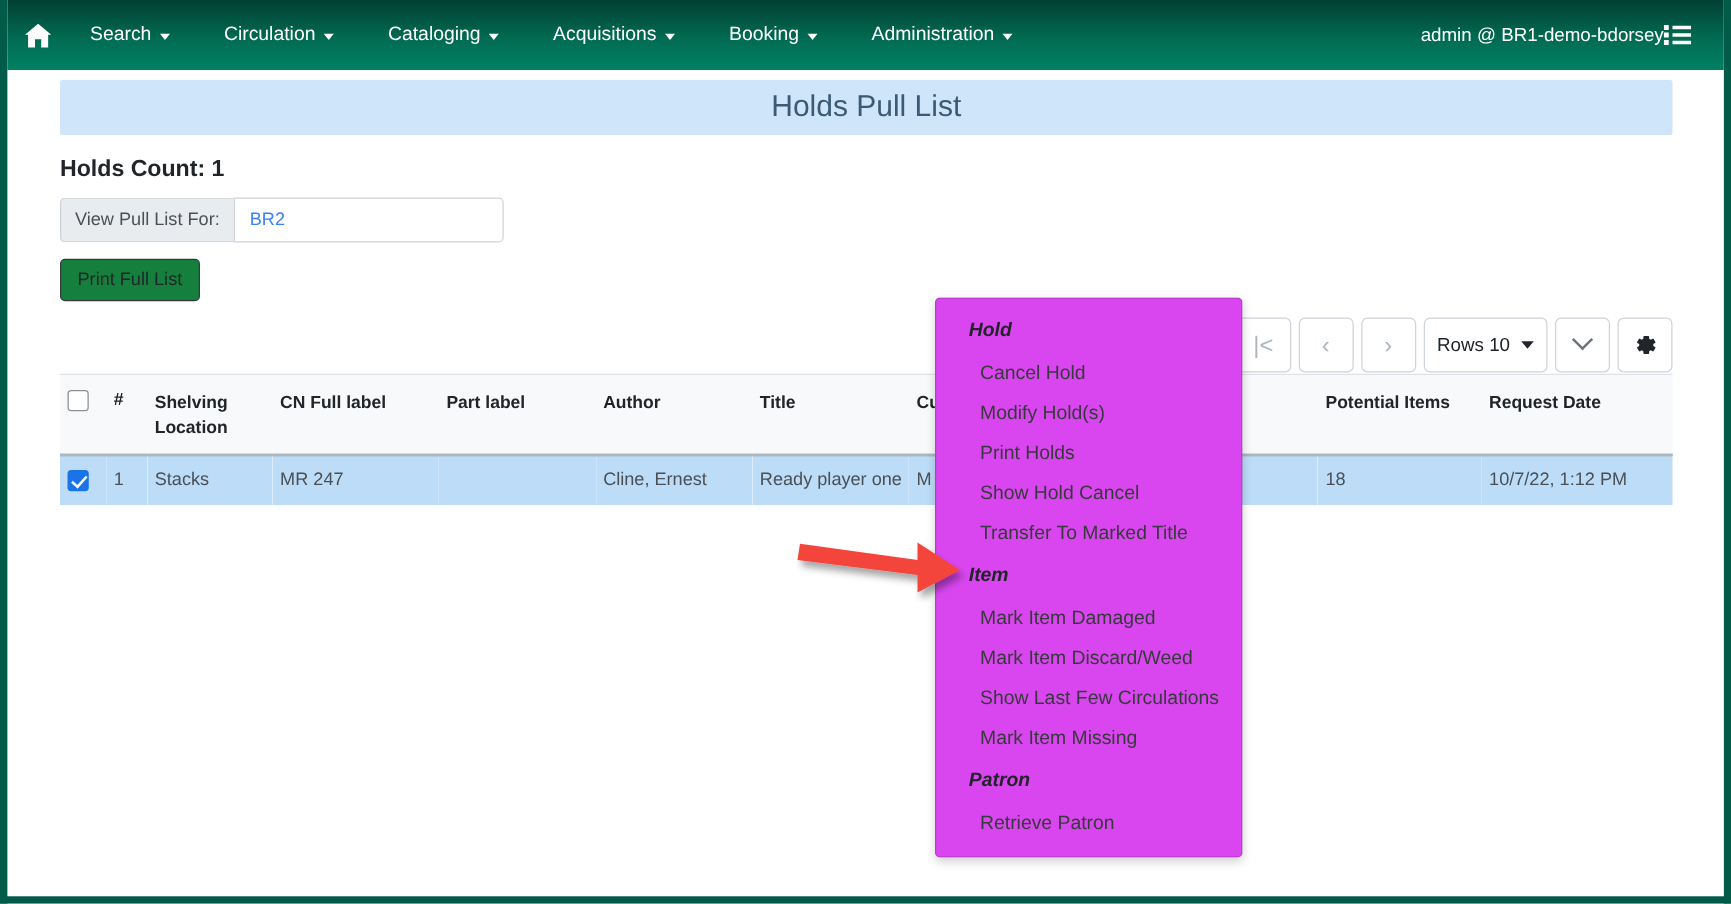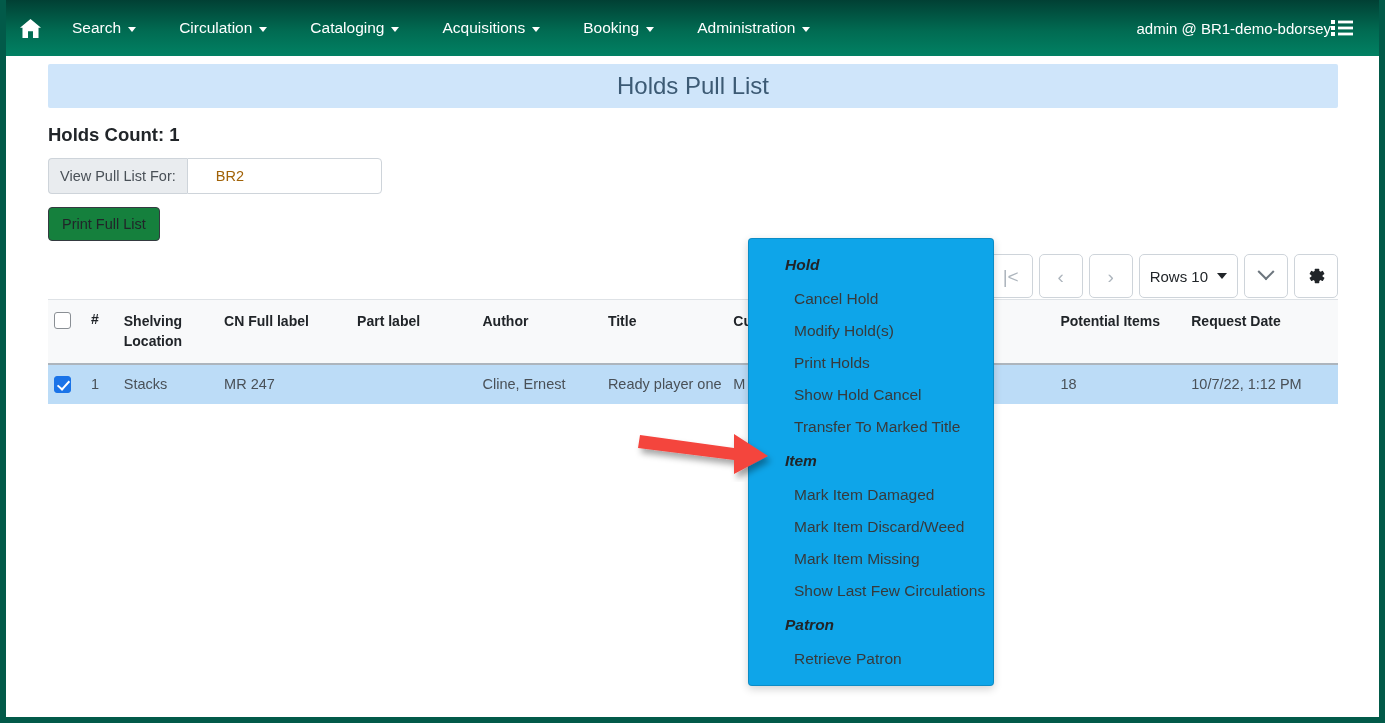--- a/index.html
+++ b/index.html
@@ -92,26 +92,26 @@
     background: #e9ecef;
     border: 1px solid #ced4da;
     border-right: 0;
     border-radius: 4px 0 0 4px;
     padding: 0 11px;
     display: flex; align-items: center;
     font-size: 14.5px; color: #495057;
     white-space: nowrap;
   }
   .ig-input {
-    width: 195px;
+    width: 216px;
     border: 1px solid #ced4da;
     border-radius: 0 4px 4px 0;
-    padding: 0 28px;
+    padding: 0 12px;
     font-size: 14.5px;
-    color: #a16207;
+    color: #3b82f6;
     font-family: "Liberation Sans", sans-serif;
     outline: none;
     background: #fff;
   }
   .print-btn {
     display: block;
     margin: 13px 0 0 42px;
     background: #15803d;
     border: 1px solid #343a40;
     border-radius: 4px;
@@ -241,25 +241,25 @@
   .c-cur   { width: 170px; }
   .c-type  { width: 130px; }
   .c-pot   { width: 120px; }
   .c-req   { width: 140px; }
 
   
   .dropdown {
     position: absolute;
     left: 742px; top: 238px;
     width: 246px;
-    background: #0ea5e9;
+    background: #d946ef;
     border: 1px solid rgba(0,0,0,.15);
     border-radius: 4px;
     box-shadow: 0 3px 8px rgba(0,0,0,.18);
-    padding: 8px 0 10px 12px;
+    padding: 8px 0 10px 2px;
     z-index: 40;
   }
   .dd-group {
     font-style: italic;
     font-weight: bold;
     font-size: 15.5px;
     color: #212529;
     padding: 9px 0 9px 24px;
   }
   .dd-item {
@@ -459,22 +459,22 @@
     <div class="dd-group">Hold</div>
     <div class="dd-item">Cancel Hold</div>
     <div class="dd-item">Modify Hold(s)</div>
     <div class="dd-item">Print Holds</div>
     <div class="dd-item">Show Hold Cancel</div>
     <div class="dd-item">Transfer To Marked Title</div>
 
     <div class="dd-group">Item</div>
     <div class="dd-item">Mark Item Damaged</div>
     <div class="dd-item">Mark Item Discard/Weed</div>
+    <div class="dd-item">Show Last Few Circulations</div>
     <div class="dd-item">Mark Item Missing</div>
-    <div class="dd-item">Show Last Few Circulations</div>
 
     <div class="dd-group">Patron</div>
     <div class="dd-item">Retrieve Patron</div>
   </div>
 
   <div class="arrow-anno">
     <svg width="170" height="78" viewBox="0 0 170 78" aria-hidden="true">
       <defs>
         <filter id="arrshadow" x="-20%" y="-20%" width="150%" height="160%">
           <feDropShadow dx="3" dy="5" stdDeviation="3" flood-color="#000000" flood-opacity="0.35"></feDropShadow>

